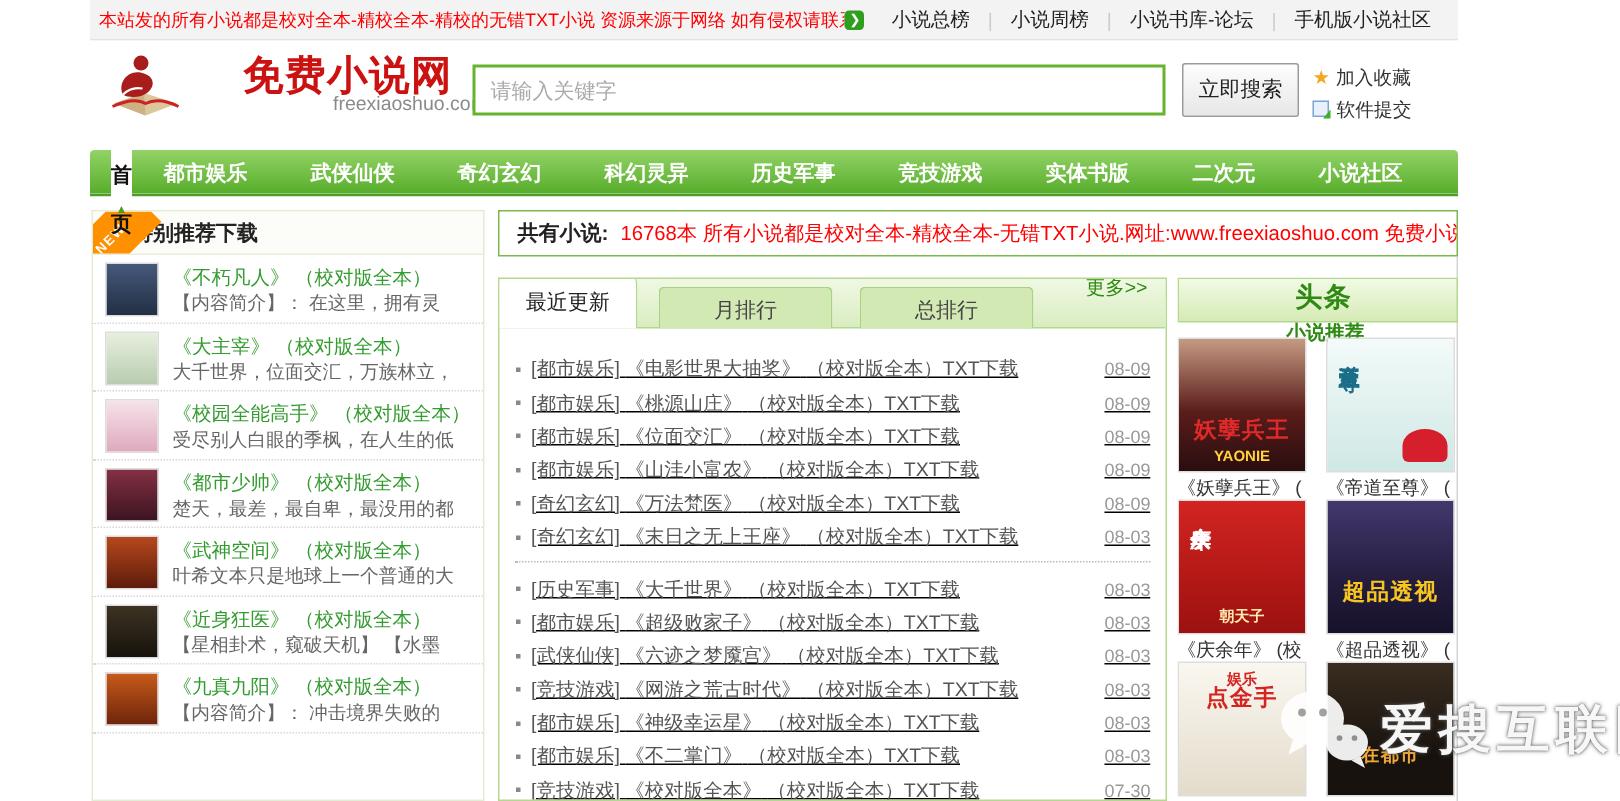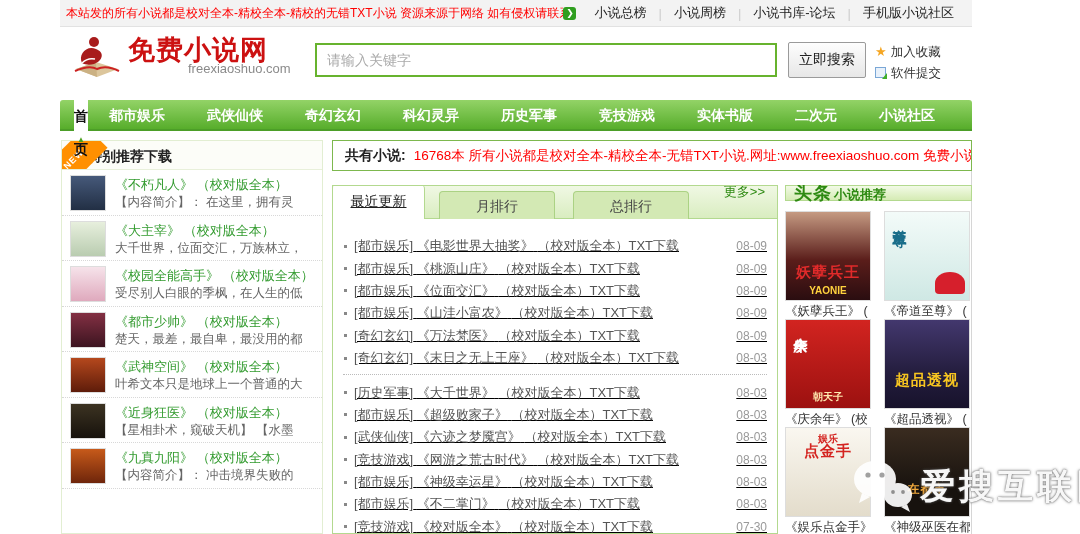--- a/index.html
+++ b/index.html
@@ -12,21 +12,21 @@
     display:flex; align-items:center; padding:0 6px; font-size:12px; }
   .announce { color:#f00; white-space:nowrap; overflow:hidden; flex:1; }
   .toplinks { display:flex; align-items:center; font-size:13px; color:#222; white-space:nowrap; }
   .go-icon { width:13px; height:13px; background:#2f9e1f; border-radius:3px; color:#fff;
     font-size:9px; line-height:13px; text-align:center; margin-right:6px; display:inline-block; }
   .toplinks a { color:#222; text-decoration:none; padding:0 12px; cursor:pointer; }
   .tsep { color:#ccc; }
 
   
   .header { height:71px; background:#fff; position:relative; }
-  .logo { position:absolute; left:12px; top:8px; display:flex; align-items:flex-start; cursor:pointer; }
+  .logo { position:absolute; left:12px; top:8px; display:flex; align-items:flex-start; cursor:pointer;gap:34px; }
   .logo-text { margin-left:6px; }
   .site-name { color:#cc1111; font-size:27px; font-weight:bold; letter-spacing:1px; line-height:30px; }
   .site-domain { color:#8a8a8a; font-size:13px; margin-left:60px; margin-top:-4px; }
   .search-wrap { position:absolute; left:255px; top:15px; display:flex; align-items:center;justify-content:space-between; }
   .search-input { width:462px; height:34px; border:2px solid #67b32e; padding:0 10px;
     font-size:14px; color:#333; outline:none; font-family:inherit; }
   .search-input::placeholder { color:#aaa; }
   .search-btn { margin-left:11px; width:78px; height:36px; background:linear-gradient(#fdfdfd,#e7e7e7);
     border:1px solid #9a9a9a; border-radius:2px; font-size:14px; color:#222; cursor:pointer; font-family:inherit; }
   .quick-links { position:absolute; left:815px; top:14px; font-size:12.5px; line-height:21px; }
@@ -70,36 +70,36 @@
   .notice-label { font-size:14px; font-weight:bold; color:#222; margin-right:8px; }
   .notice-text { font-size:13.5px; color:#f00; }
 
   
   .mainbox { position:absolute; left:272px; top:45px; width:446px; height:349px;
     border:1px solid #b3d98f; background:#fff; overflow:hidden; }
   .tabstrip { height:33px; background:linear-gradient(#f0f8e4,#d9edc0); border-bottom:1px solid #b3d98f;
     display:flex; align-items:flex-end; }
   .tab { font-size:14px; text-align:center; cursor:pointer; border-radius:4px 4px 0 0; }
   .tab.active { background:#fff; color:#222; width:92px; line-height:33px; height:34px;
-    border-right:1px solid #b3d98f; margin-bottom:-1px;text-decoration:underline; }
+    border-right:1px solid #b3d98f; margin-bottom:-1px; }
   .tab.idle { background:#d3e9b4; color:#444; width:116px; line-height:28px; height:28px;
     border:1px solid #abd284; border-bottom:none; margin:0 4px -1px 14px; }
   .more-link { margin-left:auto; margin-bottom:17px; padding-right:12px; color:#2e8a12;
     font-size:13px; text-decoration:none; cursor:pointer; }
   .rows { padding:16px 10px 0 10px;text-decoration:underline; }
   .row { display:flex; align-items:center; height:22.4px; font-size:13px; color:#555; white-space:nowrap; overflow:hidden; }
   .bullet { width:3px; height:3px; background:#888; margin:0 7px 0 1px; flex:none; }
   .row a { color:#555; text-decoration:none; cursor:pointer; overflow:hidden; }
   .row .date { margin-left:auto; color:#999; font-size:12px; padding-left:8px; }
   .group-sep { border-bottom:1px dotted #bbb; margin:5px 0 6px 0; }
 
   
   .rightcol { position:absolute; left:725px; top:45px; width:187px; height:349px; overflow:hidden; }
-  .hl-head { height:16px; border:1px solid #b3d98f; background:linear-gradient(#f2fae6,#d5ebb4);
-    display:flex; align-items:center; padding-left:8px; }
+  .hl-head { height:30px; border:1px solid #b3d98f; background:linear-gradient(#f2fae6,#d5ebb4);
+    display:flex; align-items:center; padding-left:8px;flex-direction:column; }
   .hl-strong { color:#2e8a12; font-size:18px; font-weight:bold; letter-spacing:1px; }
   .hl-rest { color:#2e8a12; font-size:13px; font-weight:bold; margin-left:2px; margin-top:3px; }
   .books { margin-top:10px; display:grid; grid-template-columns:86px 86px; column-gap:13px; grid-auto-rows:108px; }
   .cover { width:86px; height:90px; position:relative; overflow:hidden; cursor:pointer; border:1px solid #ddd; }
   .cov-title { position:absolute; left:0; right:0; bottom:18px; text-align:center;
     font-size:15px; font-weight:bold; letter-spacing:1px; z-index:2; }
   .cov-title.vert { writing-mode:vertical-rl; left:6px; right:auto; top:6px; bottom:auto;
     text-align:left; font-size:14px; }
   .cov-sub { position:absolute; left:0; right:0; bottom:4px; text-align:center; font-size:10px;
     font-weight:bold; z-index:2; }

